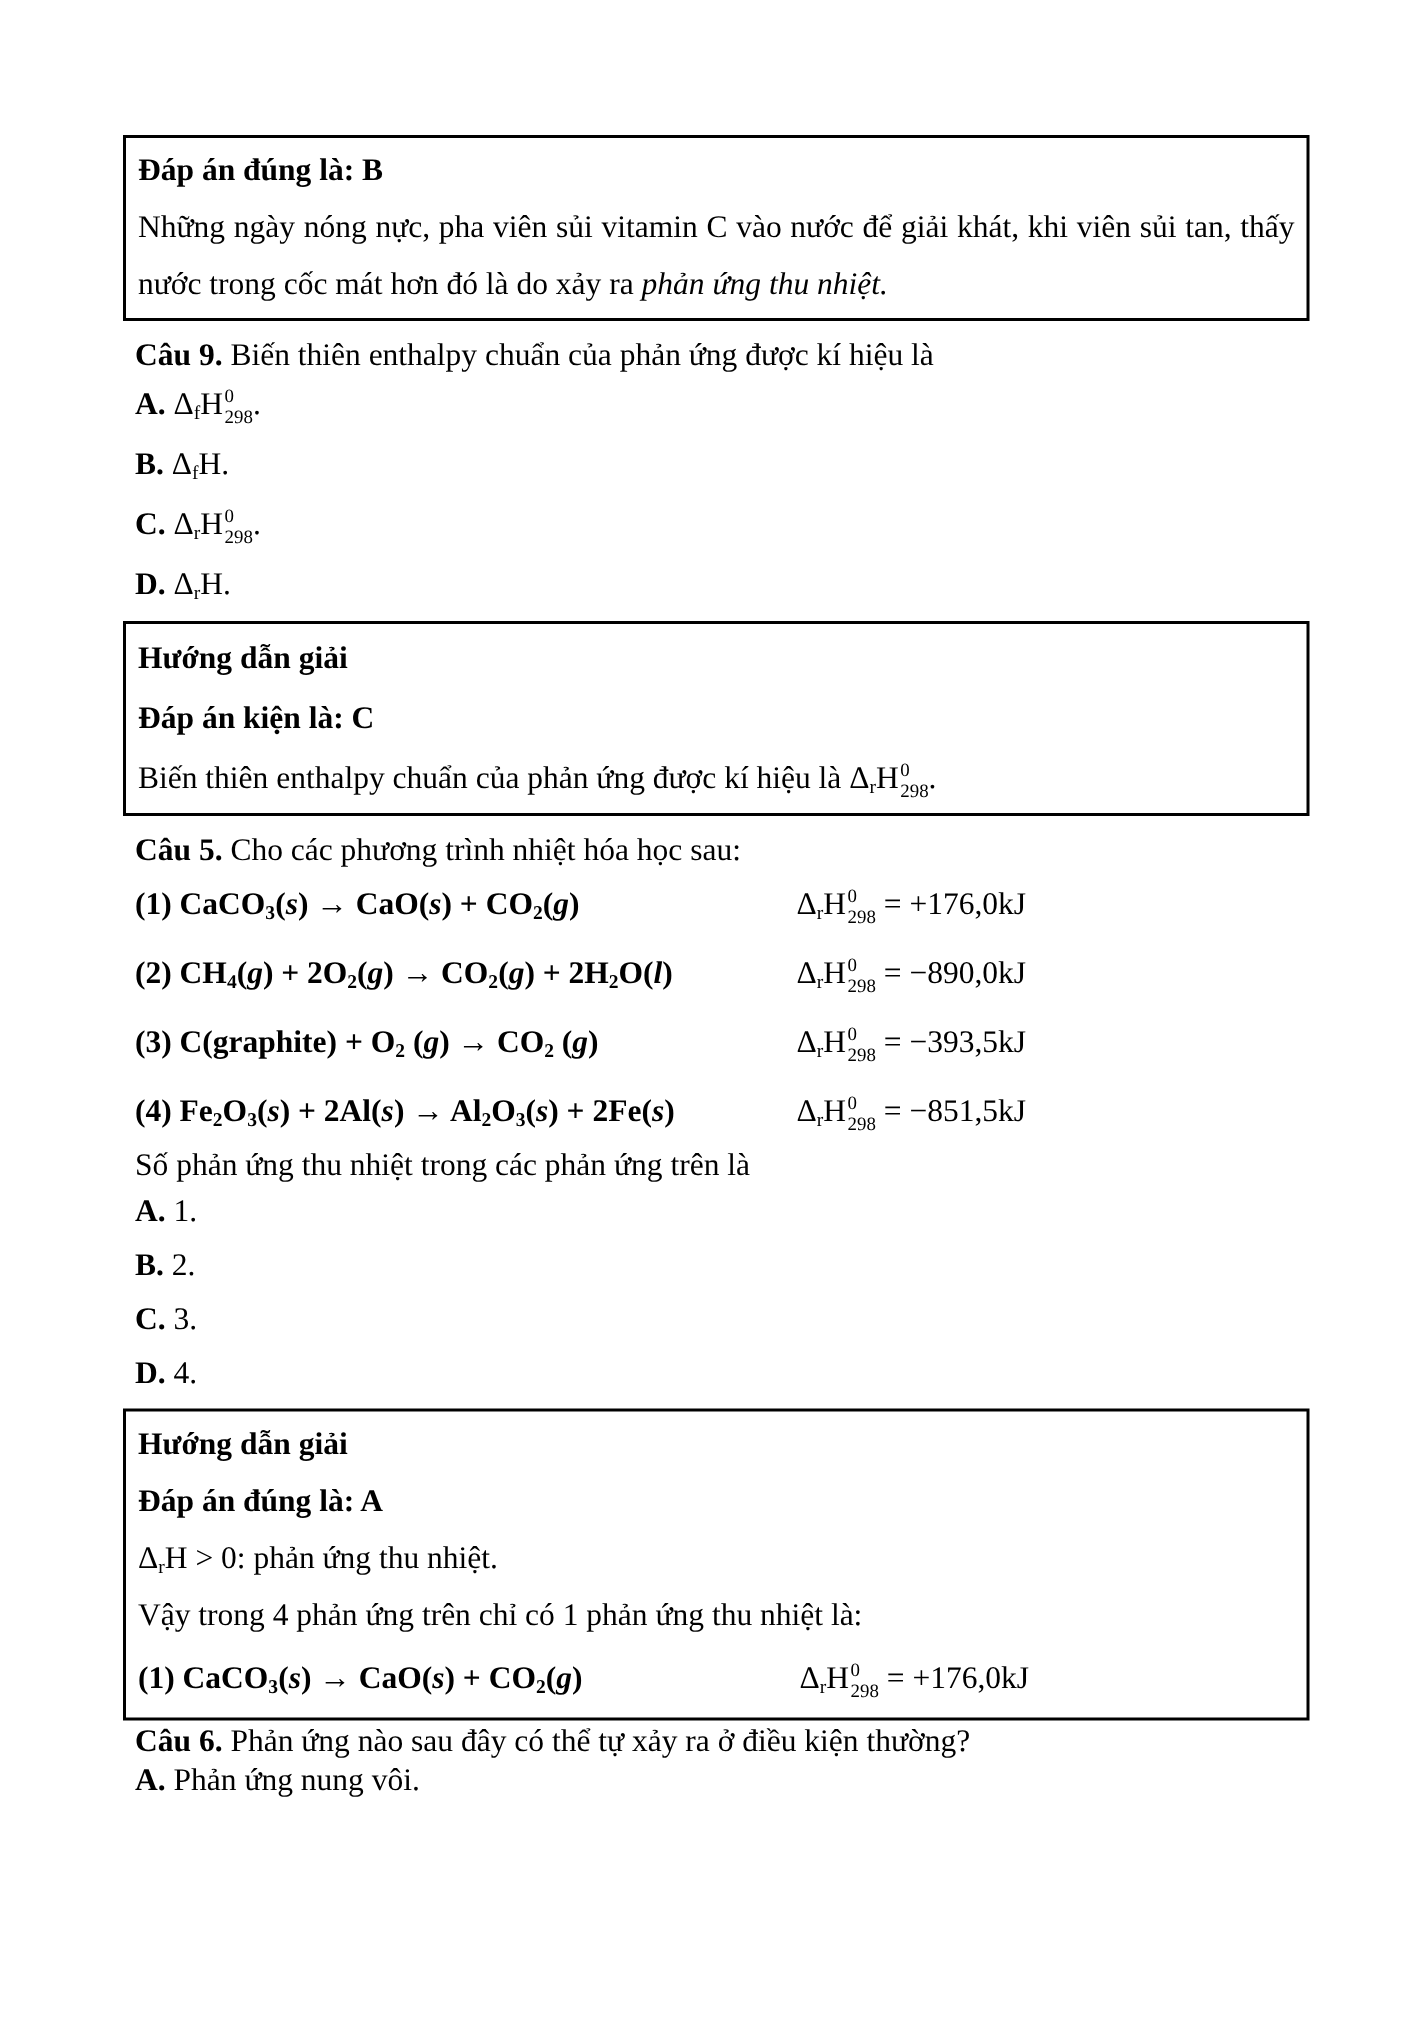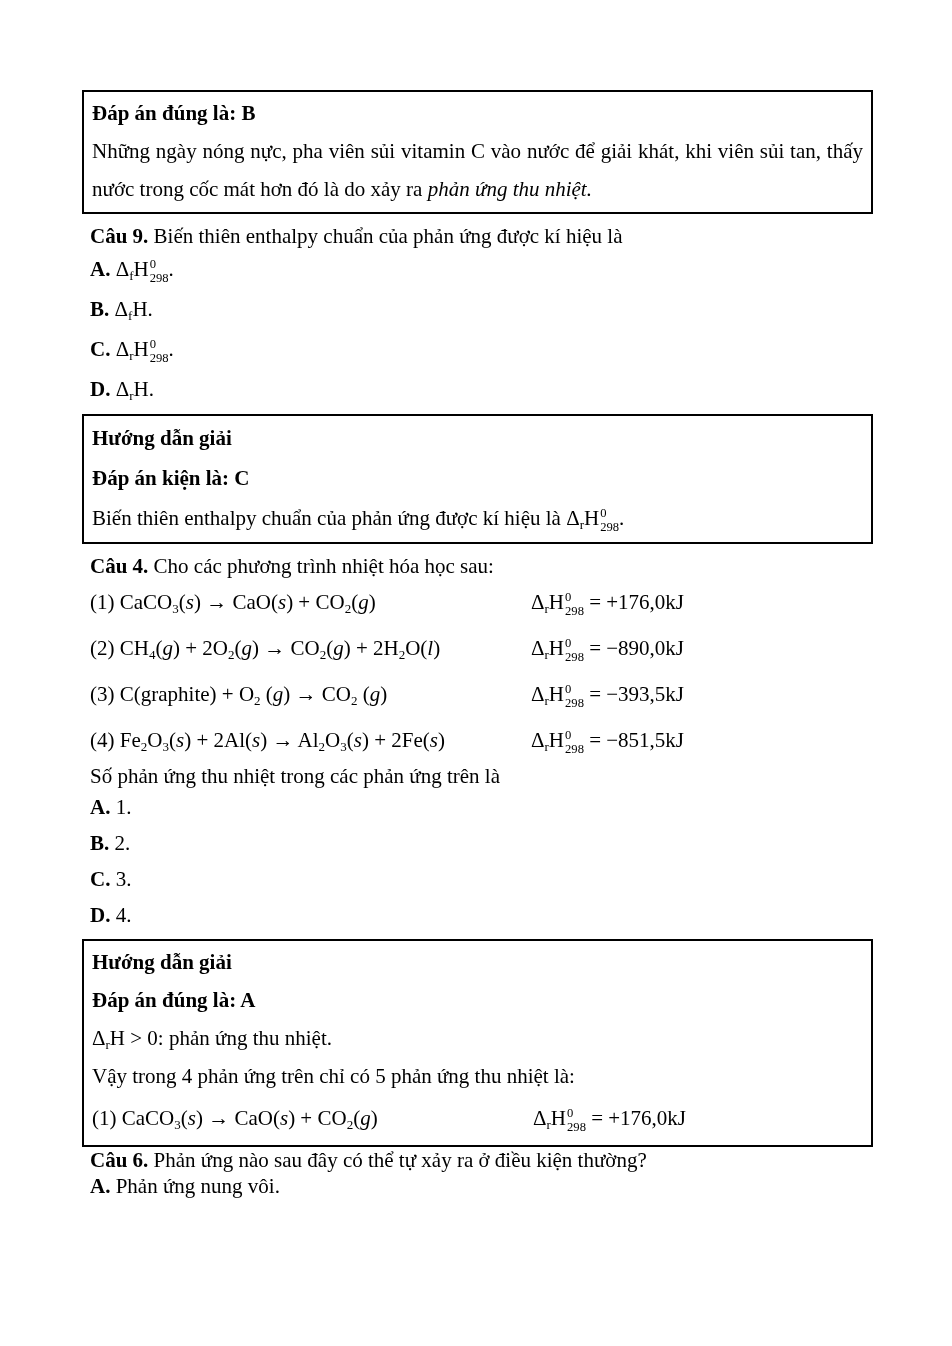--- a/index.html
+++ b/index.html
@@ -41,21 +41,21 @@
 
   
   .opt-f { margin: 0 0 0 8px; line-height: 40px; }
   .q4opts { margin-bottom: 5px; }
 
   
   .opt-p { margin: 0 0 0 8px; line-height: 36px; }
 
   
   .eqrow { display: flex; margin-left: 8px; line-height: 46px; }
-  .eqrow .eq-lhs { width: 405px; flex: none; }
+  .eqrow .eq-lhs { width: 405px; flex: none; font-weight: bold; }
   .eqrow .eq-rhs { flex: none; margin-left: 36px; }
   .box .eqrow { margin-left: 0; }
 
   
   .mb9  { margin-bottom: 9px; }
   .mb12 { margin-bottom: 12px; }
   .mb14 { margin-bottom: 14px; }
   .mt4  { margin-top: 4px; }
   .mt6  { margin-top: 6px; }
   .mt8  { margin-top: 8px; }
@@ -95,21 +95,21 @@
     </p>
   </div>
 
   <div class="box guide mb9">
     <p><b>Hướng dẫn giải</b></p>
     <p><b>Đáp án kiện là: C</b></p>
     <p>Biến thiên enthalpy chuẩn của phản ứng được kí hiệu là Δ<sub>r</sub>H<span class="ss"><span>0</span><span>298</span></span>.</p>
   </div>
 
   <p class="line mb12">
-    <b class="lbl">Câu 4.</b>
+    <b class="lbl">Câu 5.</b>
     <span>Cho các phương trình nhiệt hóa học sau:</span>
   </p>
 
   <div>
     <div class="eqrow">
       <span class="eq-lhs">(1) CaCO<sub>3</sub>(<i>s</i>) → CaO(<i>s</i>) + CO<sub>2</sub>(<i>g</i>)</span>
       <span class="eq-rhs">Δ<sub>r</sub>H<span class="ss"><span>0</span><span>298</span></span> = +176,0kJ</span>
     </div>
     <div class="eqrow">
       <span class="eq-lhs">(2) CH<sub>4</sub>(<i>g</i>) + 2O<sub>2</sub>(<i>g</i>) → CO<sub>2</sub>(<i>g</i>) + 2H<sub>2</sub>O(<i>l</i>)</span>
@@ -143,21 +143,21 @@
     <p class="opt-p">
       <b class="lbl">D.</b>
       <span>4.</span>
     </p>
   </div>
 
   <div class="box mt6">
     <p><b>Hướng dẫn giải</b></p>
     <p><b>Đáp án đúng là: A</b></p>
     <p>Δ<sub>r</sub>H &gt; 0: phản ứng thu nhiệt.</p>
-    <p>Vậy trong 4 phản ứng trên chỉ có 5 phản ứng thu nhiệt là:</p>
+    <p>Vậy trong 4 phản ứng trên chỉ có 1 phản ứng thu nhiệt là:</p>
     <div class="eqrow">
       <span class="eq-lhs">(1) CaCO<sub>3</sub>(<i>s</i>) → CaO(<i>s</i>) + CO<sub>2</sub>(<i>g</i>)</span>
       <span class="eq-rhs">Δ<sub>r</sub>H<span class="ss"><span>0</span><span>298</span></span> = +176,0kJ</span>
     </div>
   </div>
 
   <p class="line mt8">
     <b class="lbl">Câu 6.</b>
     <span>Phản ứng nào sau đây có thể tự xảy ra ở điều kiện thường?</span>
   </p>

